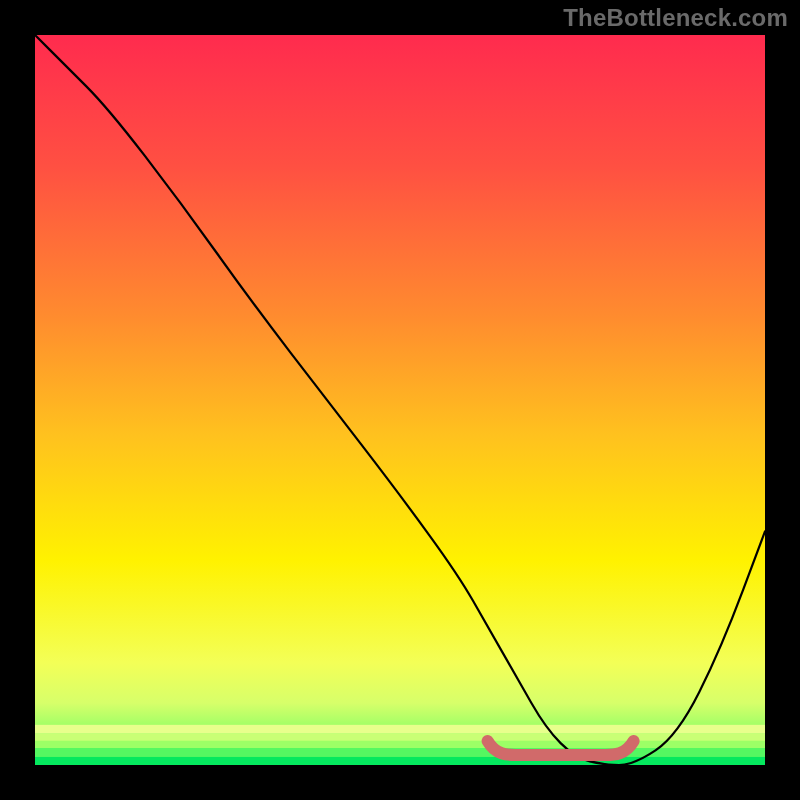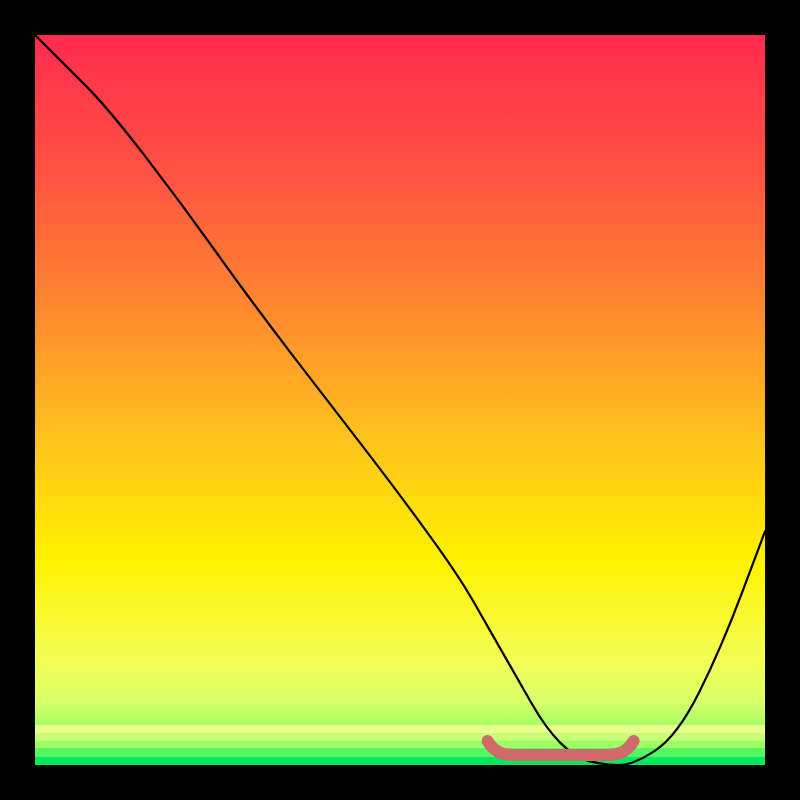--- a/index.html
+++ b/index.html
@@ -37,20 +37,21 @@
     height: 730px;
   }
   .plot svg {
     display: block;
   }
 </style>
 </head>
 <body>
 
 <div class="frame">
+  <div class="watermark">TheBottleneck.com</div>
   <div class="plot">
     <svg id="plot-svg" width="730" height="730" viewBox="0 0 730 730" preserveAspectRatio="none">
         <defs>
           <linearGradient id="bg-grad" x1="0" y1="0" x2="0" y2="1">
             <stop offset="0%" stop-color="#ff2b4e"></stop>
             <stop offset="18%" stop-color="#ff5042"></stop>
             <stop offset="38%" stop-color="#ff8a2f"></stop>
             <stop offset="55.00000000000001%" stop-color="#ffc21e"></stop>
             <stop offset="72%" stop-color="#fff200"></stop>
             <stop offset="86%" stop-color="#f3ff57"></stop>

